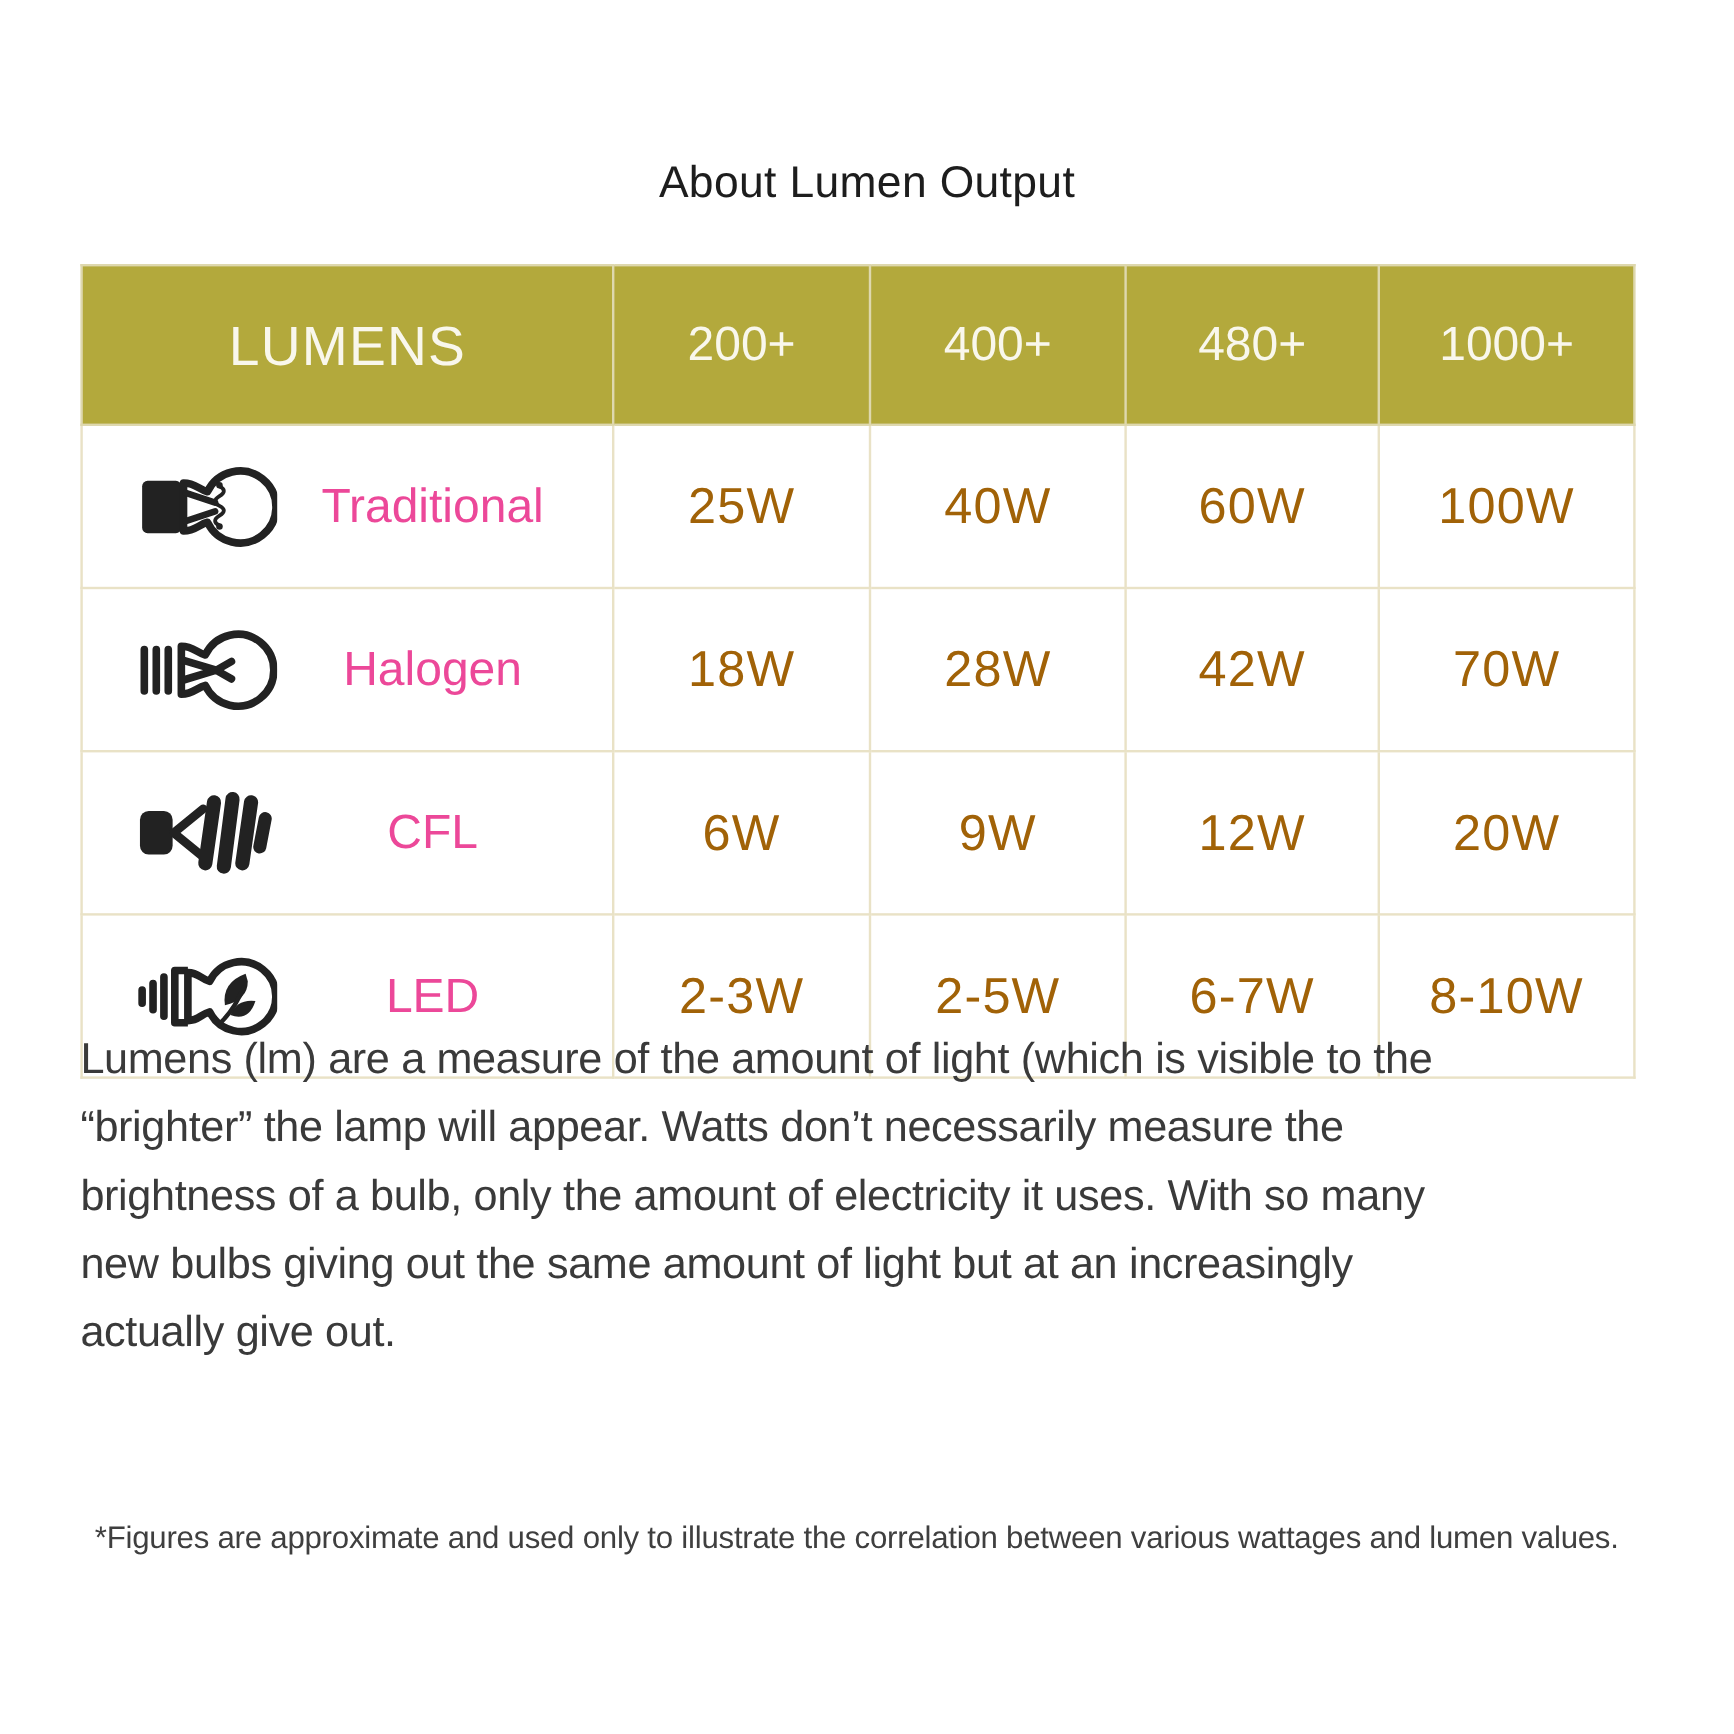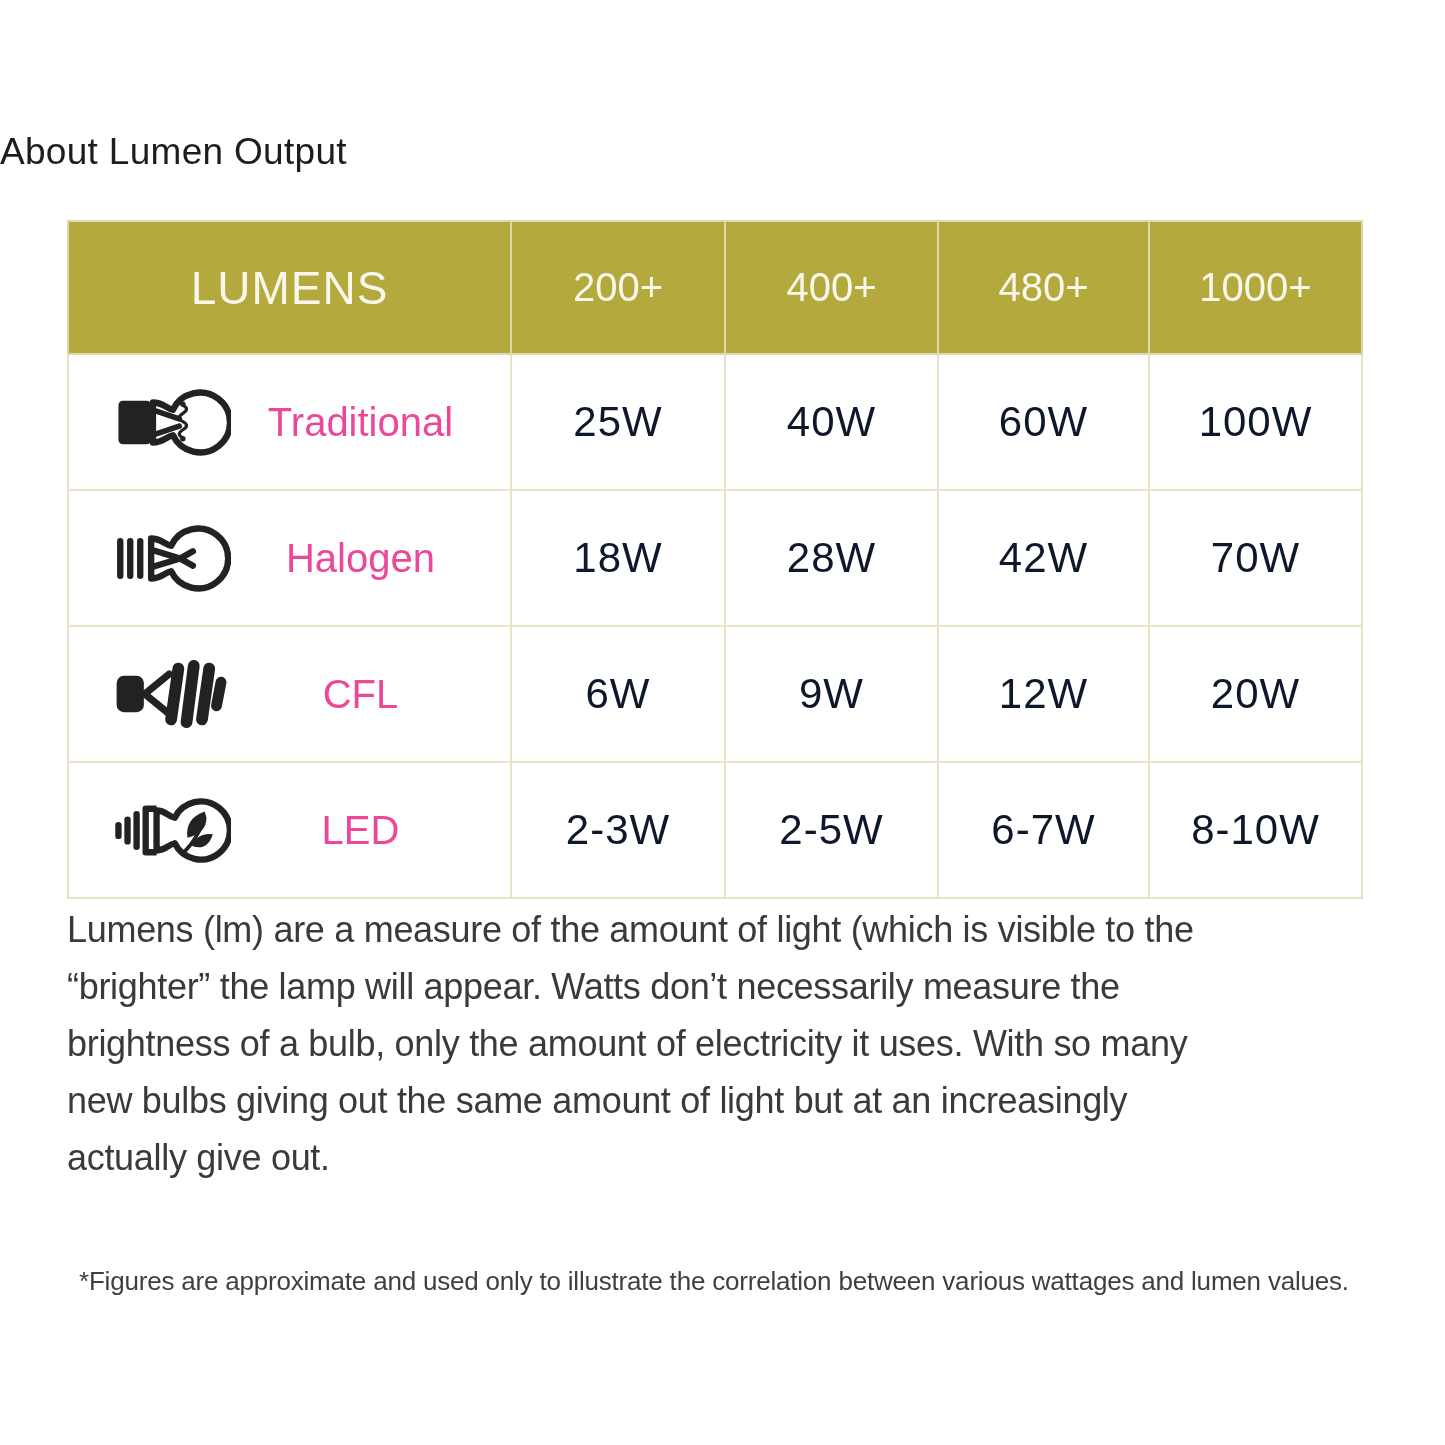--- a/index.html
+++ b/index.html
@@ -1,49 +1,49 @@
 <!DOCTYPE html>
 <html><head>
 <meta charset="utf-8">
 <style>
   html,body{margin:0;padding:0;}
   body{
     width:1445px;height:1445px;background:#ffffff;position:relative;
     font-family:"Liberation Sans", sans-serif;overflow:hidden;
   }
   .title{
-    position:absolute;top:131px;left:0;width:1445px;text-align:left;
+    position:absolute;top:131px;left:0;width:1445px;text-align:center;
     font-size:37px;color:#1d1d1d;letter-spacing:0.3px;
   }
   table.lumen-table{
     position:absolute;top:220px;left:67px;width:1294px;
     border-collapse:collapse;table-layout:fixed;
   }
   table.lumen-table col.c0{width:443px;}
   table.lumen-table col.c1{width:214px;}
   table.lumen-table col.c2{width:213px;}
   table.lumen-table col.c3{width:211px;}
   table.lumen-table col.c4{width:213px;}
   table.lumen-table th, table.lumen-table td{
     border:2px solid #e9e2c6;padding:15px;text-align:center;vertical-align:middle;
   }
   table.lumen-table thead th{
     background:#b3a93c;color:#f9f7ec;font-weight:400;height:101px;
     border-color:#ded8ae;font-size:40px;
   }
   table.lumen-table thead th.lumens-hd{font-size:46px;letter-spacing:1px;}
   table.lumen-table tbody td{height:104px;}
-  td.value-cell{font-size:42px;color:#0f172a;letter-spacing:1px;border-radius:18px;}
+  td.value-cell{font-size:42px;color:#a16207;letter-spacing:1px;border-radius:18px;}
   td.label-cell{padding:0;}
   .label-wrap{display:flex;align-items:center;height:100%;}
   .icon-box{width:124px;margin-left:26px;flex:0 0 auto;display:flex;align-items:center;justify-content:center;}
   .row-label{flex:1 1 auto;text-align:center;font-size:40px;color:#ec4899;margin-right:8px;}
   .para{
     position:absolute;left:67px;top:853px;width:1340px;
-    font-size:36px;line-height:57px;color:#3a3a3a;letter-spacing:-0.3px;margin-top:48px;
+    font-size:36px;line-height:57px;color:#3a3a3a;letter-spacing:-0.3px;
   }
   .para .pline{white-space:nowrap;}
   .footnote{
     position:absolute;left:79px;top:1266px;width:1340px;
     font-size:26px;color:#3f3f3f;white-space:nowrap;letter-spacing:-0.2px;
   }
   svg.bulb{display:block;}
 </style>
 </head>
 <body>

